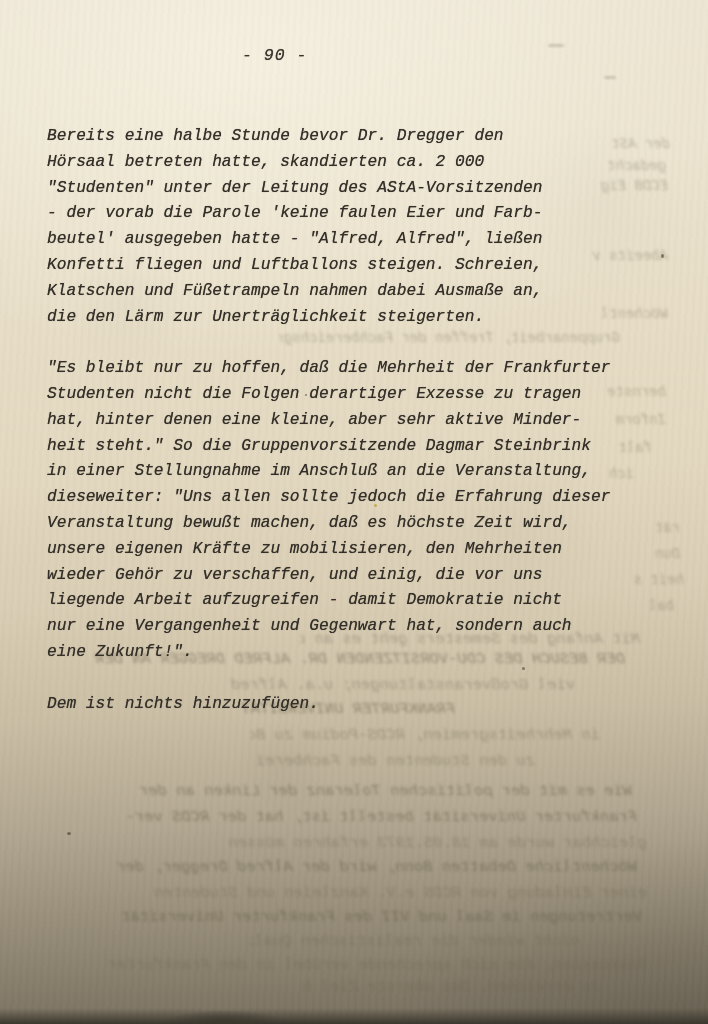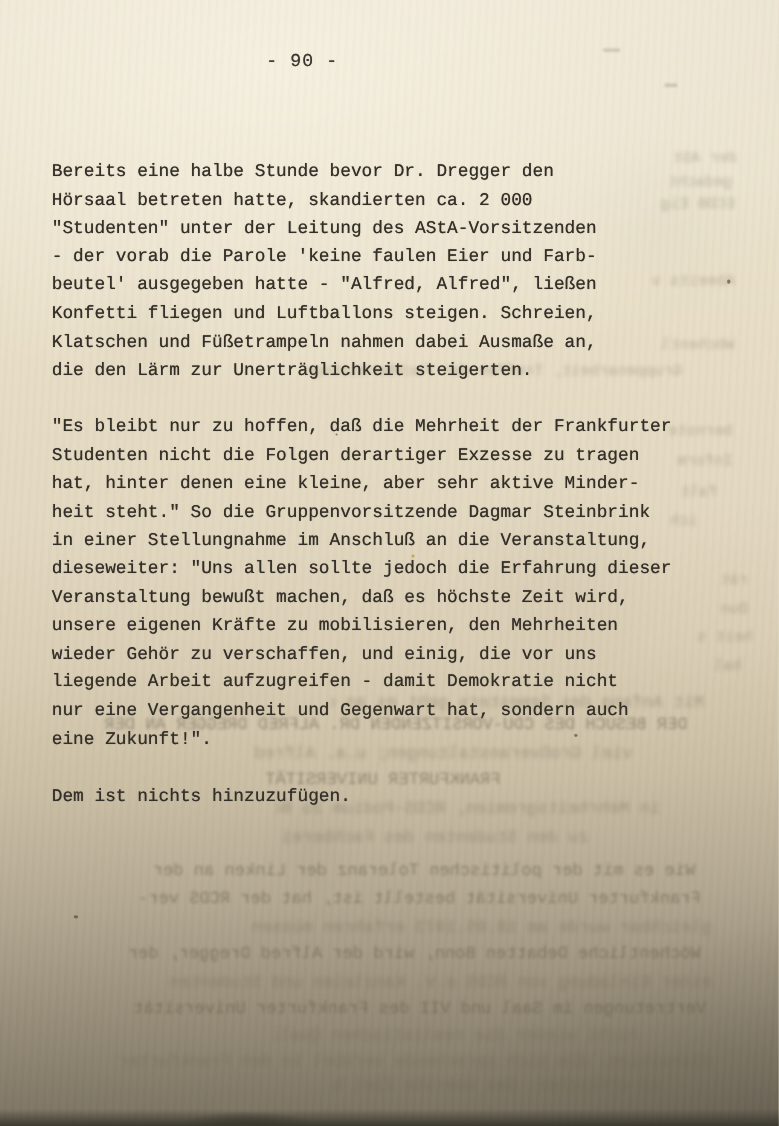--- a/index.html
+++ b/index.html
@@ -10,20 +10,21 @@
   }
   .page{
     position:absolute;inset:0;
     background:
       radial-gradient(ellipse 880px 480px at 36% 6%, rgba(255,252,240,0.50), rgba(255,252,240,0) 62%),
       radial-gradient(ellipse 500px 300px at 104% 102%, rgba(35,32,25,0.22), rgba(35,32,25,0) 70%),
       linear-gradient(178deg,
         #ece4d2 0%, #eae2cd 16%, #e7ddc6 32%, #e2d7bf 46%,
         #d9cdb4 58%, #c9bda4 69%, #b2a791 79%, #9a907c 87%,
         #857c6a 94%, #746c5d 100%);
+    font-style: italic;
   }
   
   .texture{
     position:absolute;inset:0;pointer-events:none;
     background:
       radial-gradient(circle 90px at 18% 30%, rgba(120,110,90,0.04), transparent 70%),
       radial-gradient(circle 140px at 72% 52%, rgba(120,110,90,0.05), transparent 70%),
       radial-gradient(circle 70px at 40% 75%, rgba(90,82,66,0.05), transparent 70%),
       radial-gradient(circle 120px at 85% 20%, rgba(120,110,90,0.04), transparent 70%),
       repeating-linear-gradient(93deg, rgba(110,100,82,0.018) 0 3px, rgba(255,250,235,0.018) 3px 7px);
@@ -31,21 +32,20 @@
   .page-number{
     position:absolute;left:242px;top:46px;
     font-size:16.5px;color:#3a362f;letter-spacing:1px;
     text-shadow:0 0 0.7px rgba(58,54,47,0.75);
   }
   .body-text{
     position:absolute;left:47px;top:124px;width:590px;
     font-size:16.2px;line-height:25.8px;color:#332f28;
     text-shadow:0 0 0.7px rgba(51,47,40,0.8);
     white-space:pre;
-    margin-top:20px;
   }
   .paragraph{margin:0 0 25.8px 0;}
   .paragraph.tight{margin:0;}
   .line{height:25.8px;white-space:pre;}
   
   .ghost-layer{position:absolute;inset:0;pointer-events:none;}
   .ghost{
     position:absolute;height:20px;overflow:hidden;white-space:nowrap;
     font-size:15.5px;color:#6b634d;opacity:0.40;
     transform:scaleX(-1);filter:blur(1.7px);

